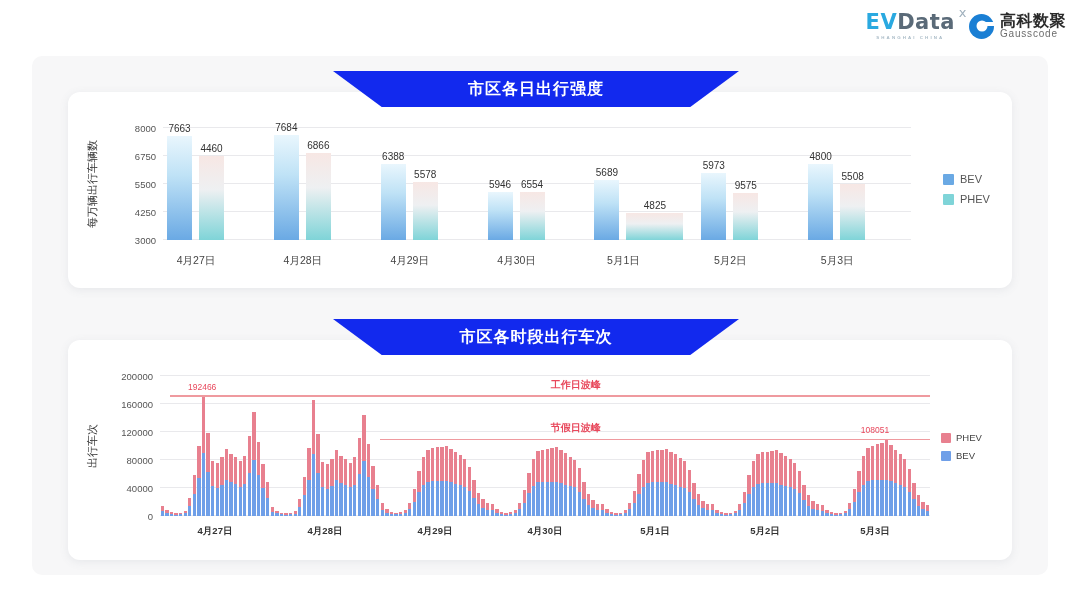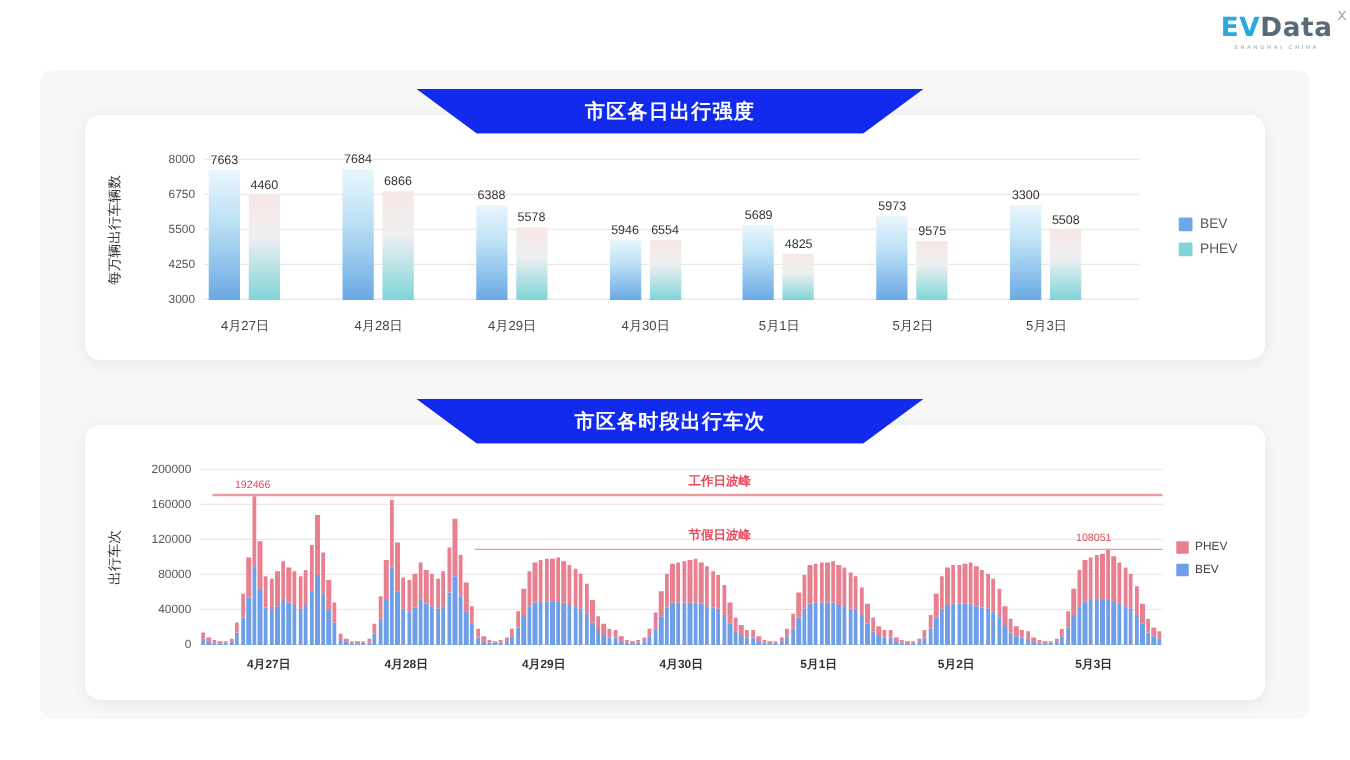--- a/index.html
+++ b/index.html
@@ -88,20 +88,27 @@
 </head>
 <body>
 
 <div class="logo-bar">
   <div class="evdata">
     <div class="evdata-main">
       <span class="ev">EV</span><span>Data</span><span class="sup">x</span>
     </div>
     <div class="evdata-sub">SHANGHAI CHINA</div>
   </div>
+  <div class="gauss">
+    <div class="gauss-mark"></div>
+    <div class="gauss-txt">
+      <div class="gauss-cn">高科数聚</div>
+      <div class="gauss-en">Gausscode</div>
+    </div>
+  </div>
 </div>
 
 <div class="panel"></div>
 
 <div class="card" id="card1"></div>
 <div class="banner" id="banner1">
   <span>市区各日出行强度</span>
 </div>
 <div class="ylabel" id="c1ylabel" style="left: 92px; top: 184px; transform: translate(-50%, -50%) rotate(-90deg);">每万辆出行车辆数</div>
 <div class="plot" id="c1plot">
@@ -149,37 +156,37 @@
       </div>
       <div class="bar phev" style="height: 47.6px;">
         <div class="blab">6554</div>
       </div>
       <div class="xlab1">4月30日</div>
     </div>
     <div class="grp" style="left: 427.429px; width: 106.857px;">
       <div class="bar bev" style="height: 60.2336px;">
         <div class="blab">5689</div>
       </div>
-      <div class="bar phev" style="height: 37px;">
+      <div class="bar phev" style="height: 27px; padding-left: 32px;">
         <div class="blab">4825</div>
       </div>
       <div class="xlab1">5月1日</div>
     </div>
     <div class="grp" style="left: 534.286px; width: 106.857px;">
       <div class="bar bev" style="height: 66.5952px;">
         <div class="blab">5973</div>
       </div>
       <div class="bar phev" style="height: 46.8608px;">
         <div class="blab">9575</div>
       </div>
       <div class="xlab1">5月2日</div>
     </div>
     <div class="grp" style="left: 641.143px; width: 106.857px;">
       <div class="bar bev" style="height: 76.16px;">
-        <div class="blab">3300</div>
+        <div class="blab">4800</div>
       </div>
       <div class="bar phev" style="height: 56.1792px;">
         <div class="blab">5508</div>
       </div>
       <div class="xlab1">5月3日</div>
     </div>
   </div>
 <div class="legend1">
     <div class="row">
       <div class="swatch" style="background: rgb(106, 169, 228);"></div>

